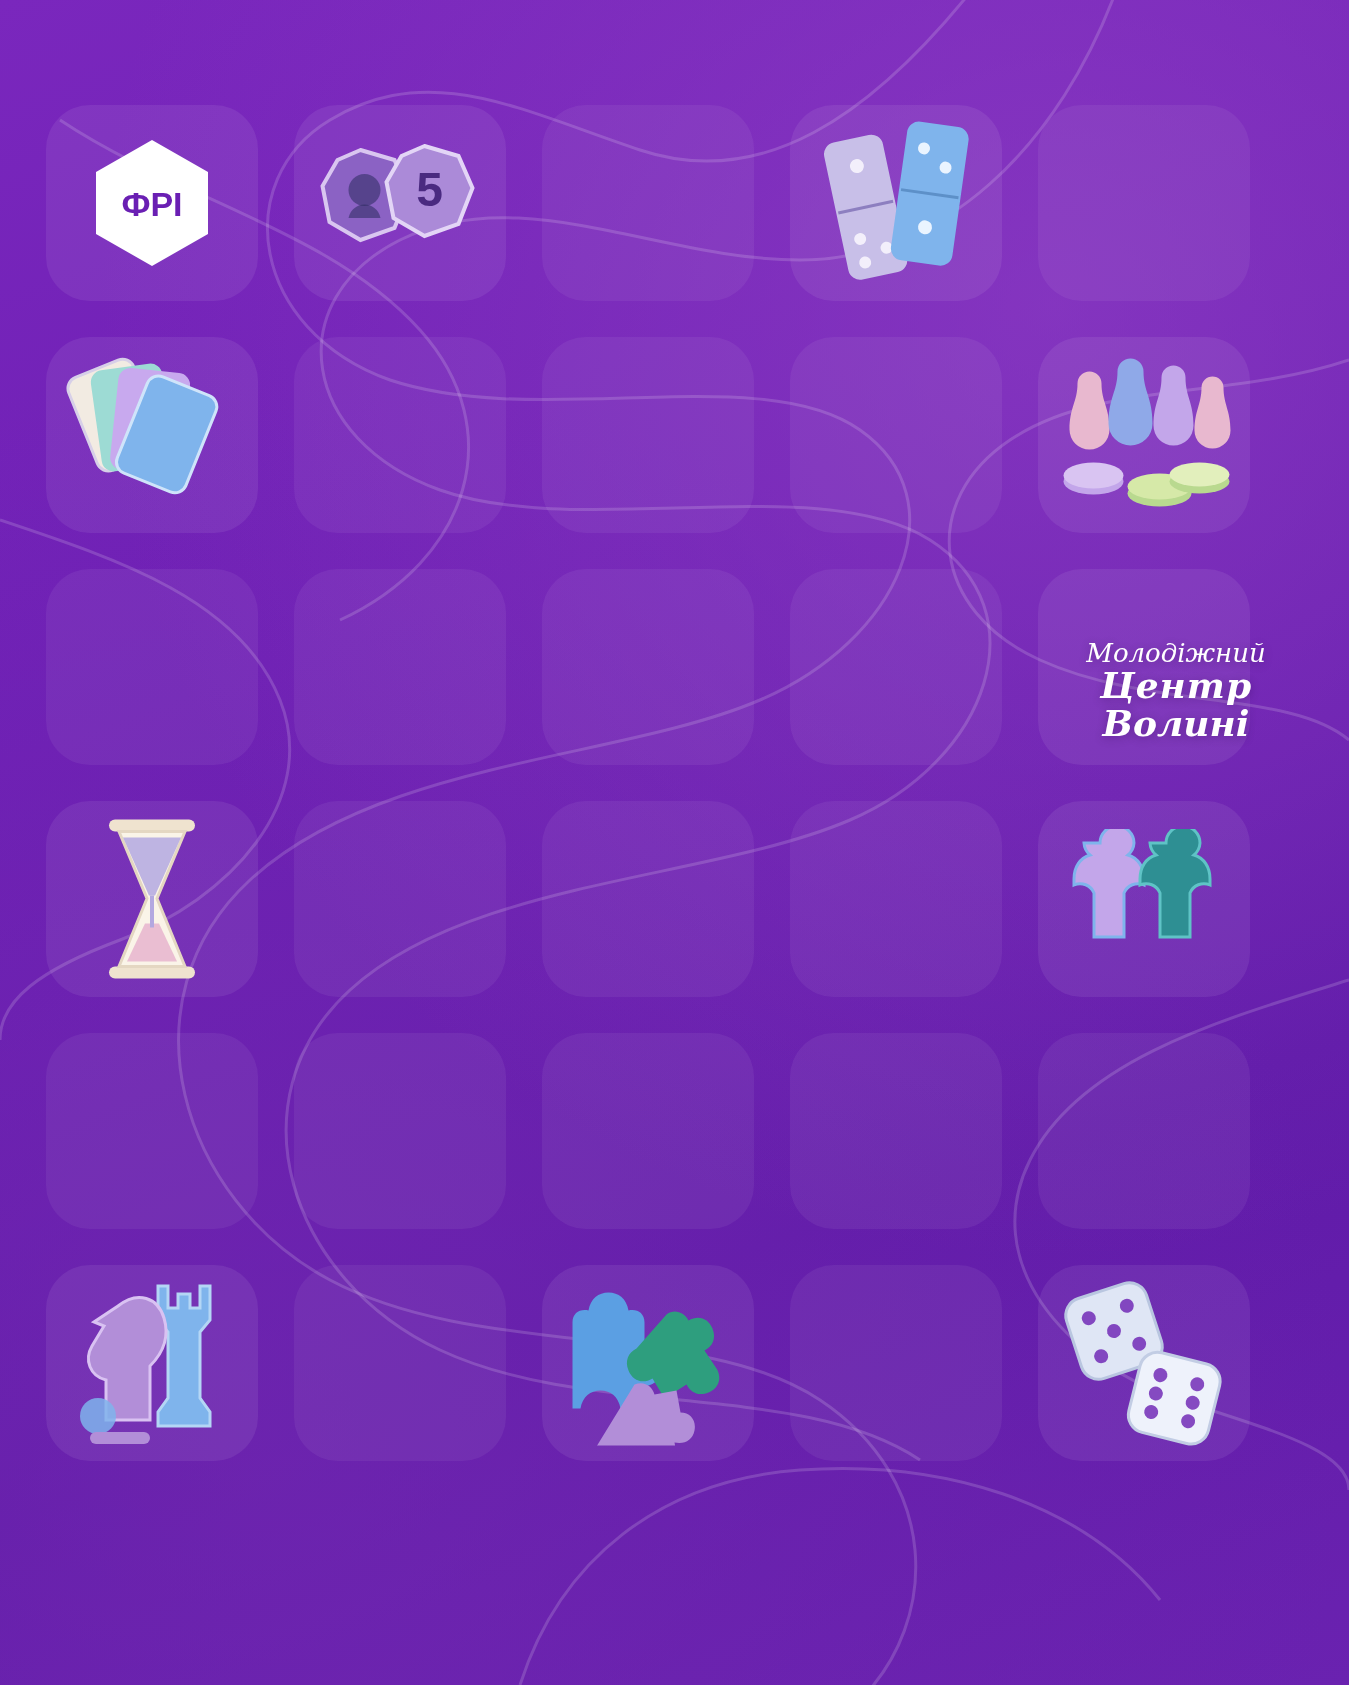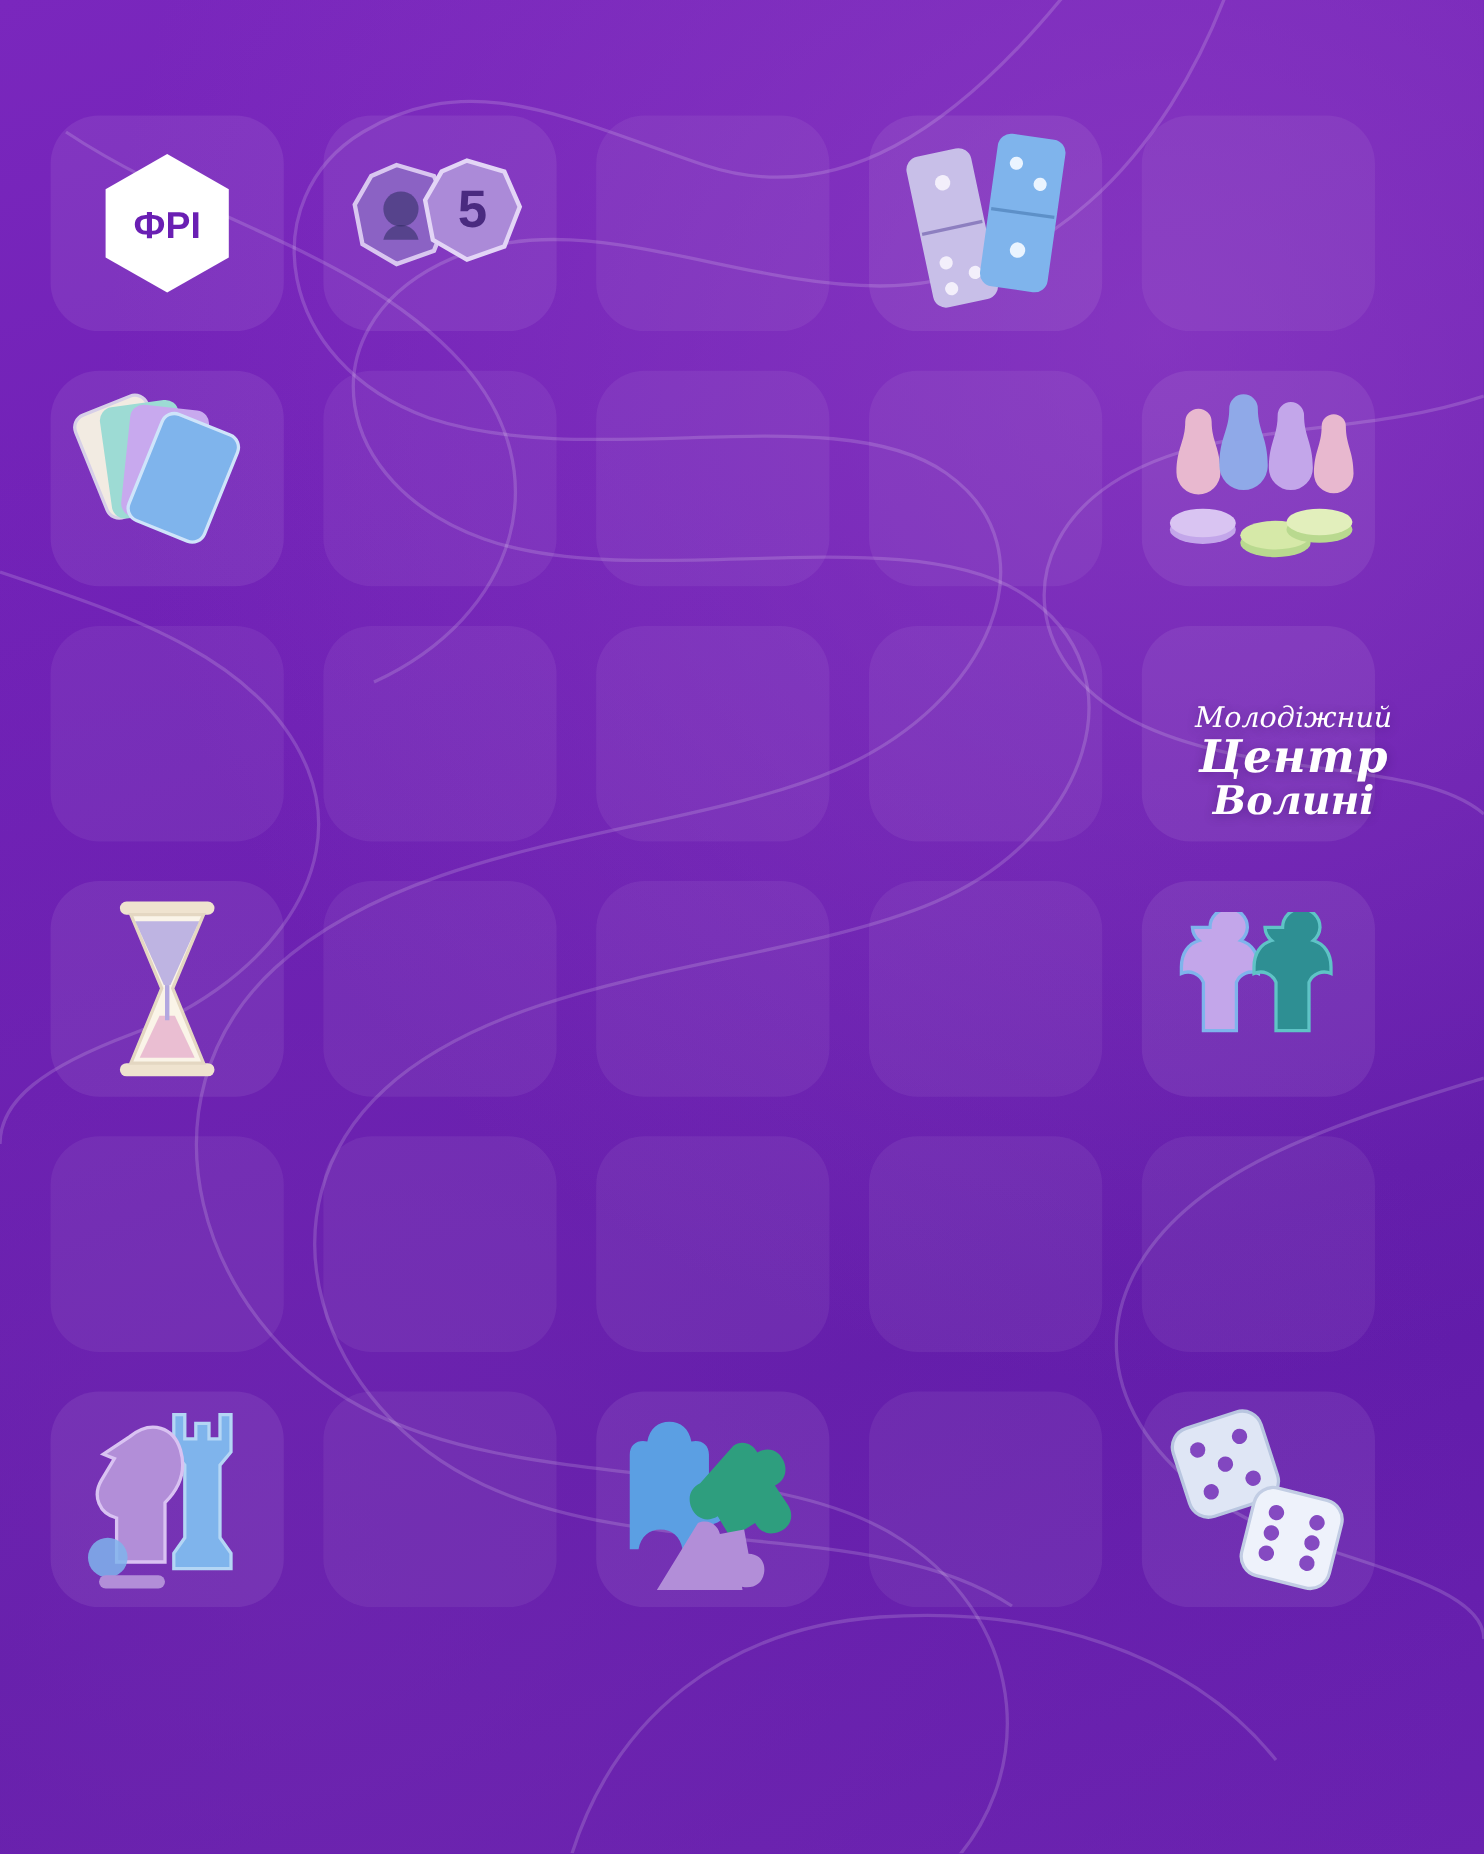--- a/index.html
+++ b/index.html
@@ -84,21 +84,21 @@
     top: 640px;
     width: 180px;
     color: #fff;
     text-align: center;
     font-family: "DejaVu Serif", serif;
     font-style: italic;
     line-height: 1.05;
     text-shadow: 0 2px 10px rgba(40, 0, 70, 0.3);
   }
   .brand .b1 { font-size: 26px; }
-  .brand .b2 { font-size: 41px; font-weight: bold; letter-spacing: 1px; }
+  .brand .b2 { font-size: 36px; font-weight: bold; letter-spacing: 1px; }
   .brand .b3 { font-size: 36px; font-weight: bold; }
 
   
   .fri-text {
     font-size: 34px;
     font-weight: bold;
     fill: #6a1fb3;
     font-family: "Liberation Sans", sans-serif;
   }
 </style>

